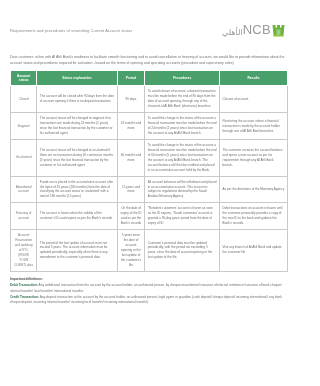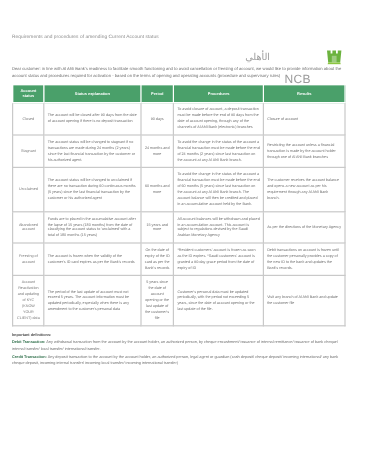--- a/index.html
+++ b/index.html
@@ -13,23 +13,23 @@
 
   
   .header {
     display: flex; align-items: flex-start; justify-content: space-between;
     padding-top: 22px; height: 46px;
   }
   .doc-title {
     font-size: 4.0px; color: #8a8a8a; letter-spacing: .06px;
     padding-top: 6px; line-height: 1.3;
   }
-  .logo { display: flex; align-items: center; gap: 12px; padding-right: 2px; }
+  .logo { display: flex; align-items: flex-end; gap: 0; padding-right: 2px; }
   .logo-text-ar { font-size: 8px; color: #9a9a9a; letter-spacing: -.2px; }
-  .logo-text-en { font-size: 10px; color: #9a9a9a; letter-spacing: .3px; margin-top: 39px; }
+  .logo-text-en { font-size: 13px; color: #9a9a9a; letter-spacing: .3px; }
   .logo-mark { width: 15px; height: 14px; position: relative; }
 
   
   .intro {
     font-size: 3.5px; color: #6f6f6f; line-height: 1.75;
     margin-top: 8px; margin-bottom: 4px; text-align: left;
   }
 
   
   table { width: 100%; border-collapse: collapse; table-layout: fixed; }

